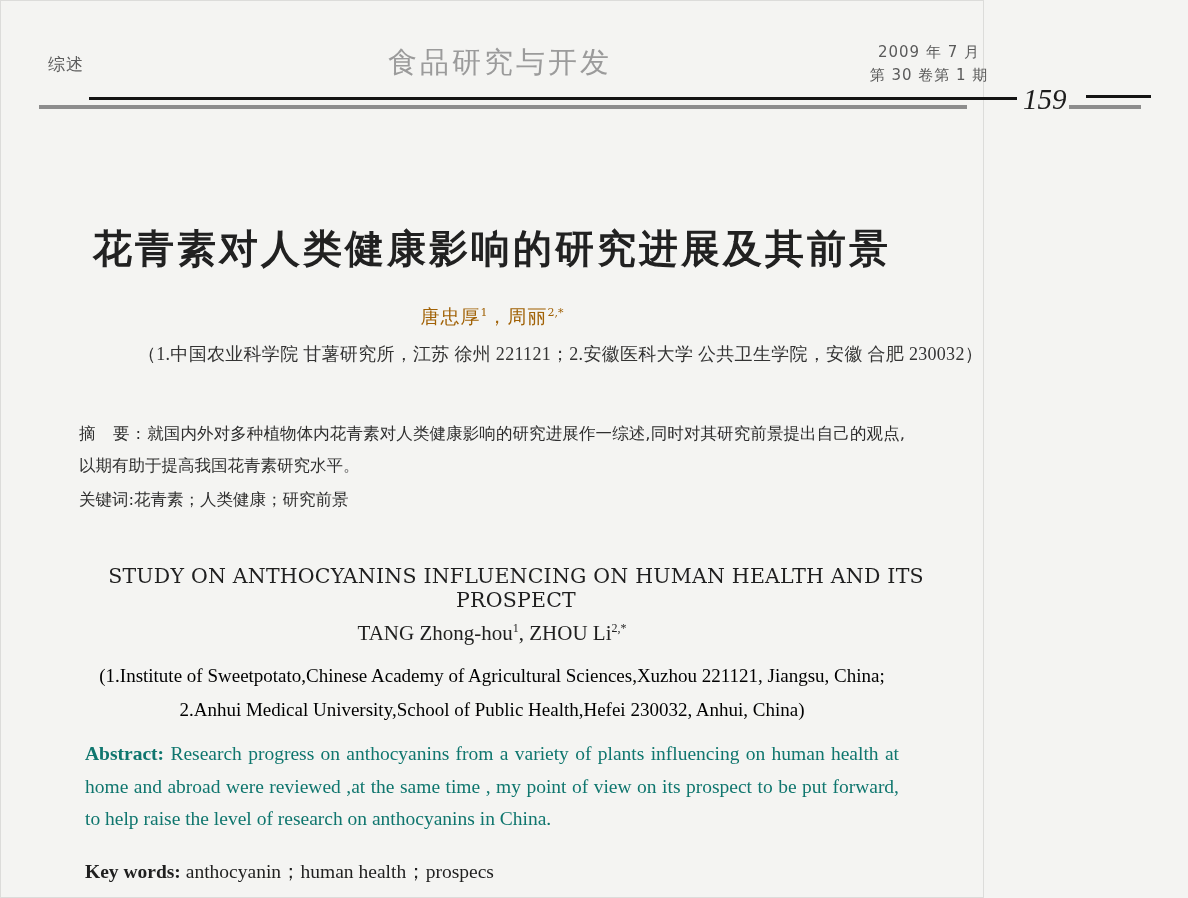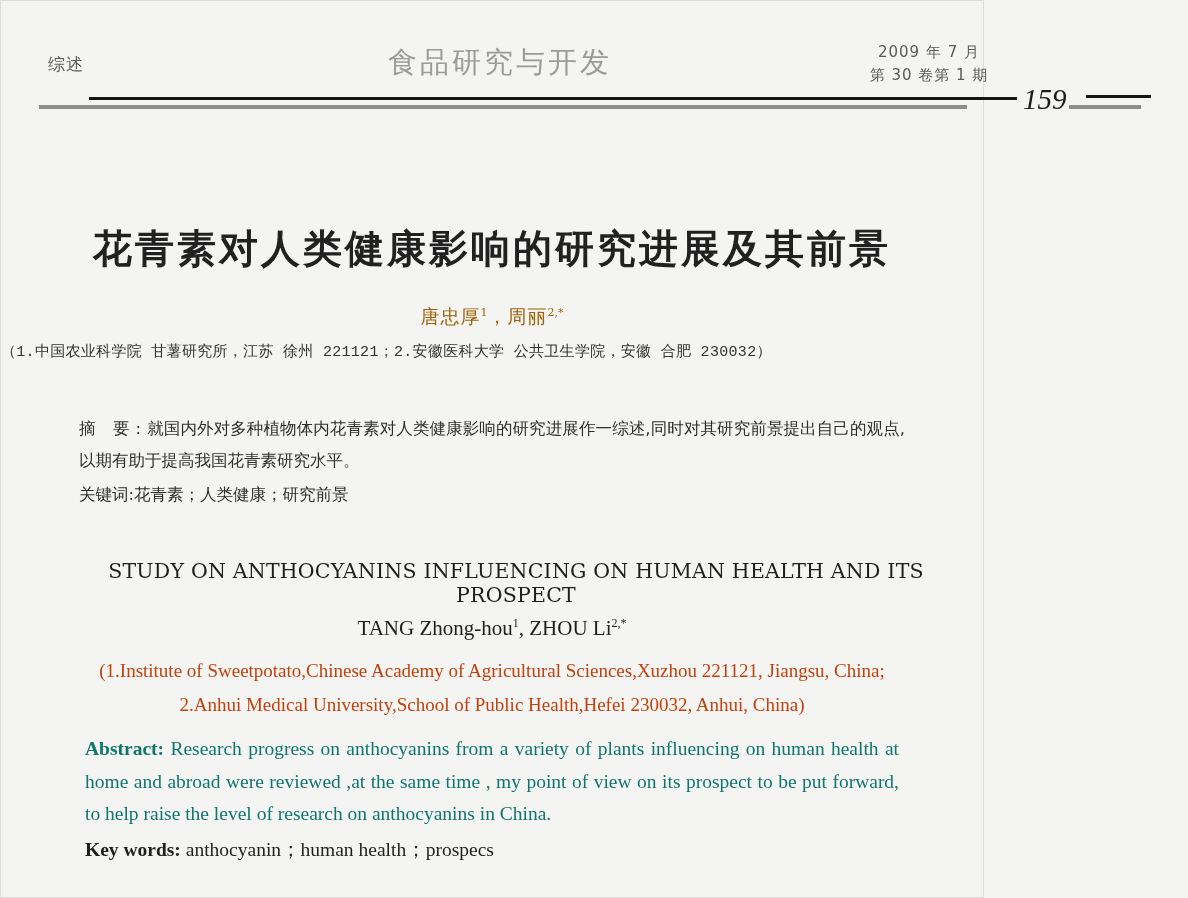--- a/index.html
+++ b/index.html
@@ -125,23 +125,23 @@
     color: #a16207;
     letter-spacing: 1px;
   }
   .authors-cn sup {
     font-size: 11px;
     vertical-align: super;
     letter-spacing: 0;
   }
   .affil-cn {
     margin-top: 12px;
-    text-align: left;
-    font-family: Liberation Mono, monospace;
-    font-size: 15px;
+    text-align: right;
+    font-family: Liberation Serif, serif;
+    font-size: 18px;
     color: #333;
     letter-spacing: 0.3px;
   }
 
   
   .cn-abstract {
     margin: 52px 78px 0 78px;
     font-family: "DejaVu Sans", sans-serif;
     font-size: 16.5px;
     color: #2e2e2e;
@@ -173,38 +173,38 @@
     font-family: "Liberation Serif", serif;
     font-size: 21px;
     color: #1f1f1f;
   }
   .authors-en sup { font-size: 12px; }
   .affil-en {
     margin-top: 13px;
     text-align: center;
     font-family: "Liberation Serif", serif;
     font-size: 19px;
-    color: #c2410c;
+    color: #000000;
     line-height: 1.75;
   }
   .affil-en .ln2 { display: block; }
 
   .en-abstract {
     margin: 12px 84px 0 84px;
     font-family: "Liberation Serif", serif;
     font-size: 19.5px;
     color: #0f766e;
     line-height: 1.68;
     text-align: justify;
   }
   .en-abstract .hd {
     font-weight: bold;
   }
   .en-keywords {
-    margin: 3px 84px 0 84px;
+    margin: 20px 84px 0 84px;
     font-family: "Liberation Serif", serif;
     font-size: 19.5px;
     color: #1f1f1f;
     line-height: 1.68;
   }
   .en-keywords .hd { font-weight: bold; }
 </style>
 </head>
 <body>
 

